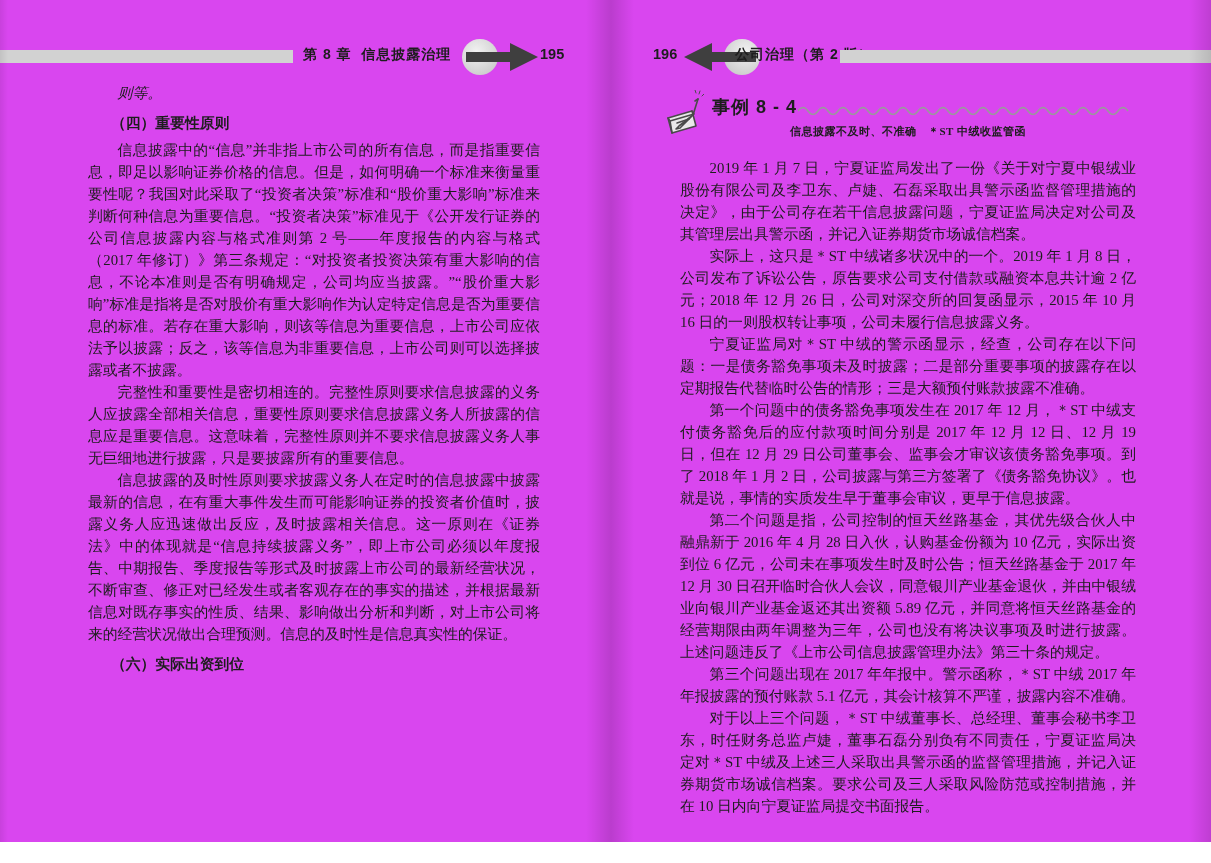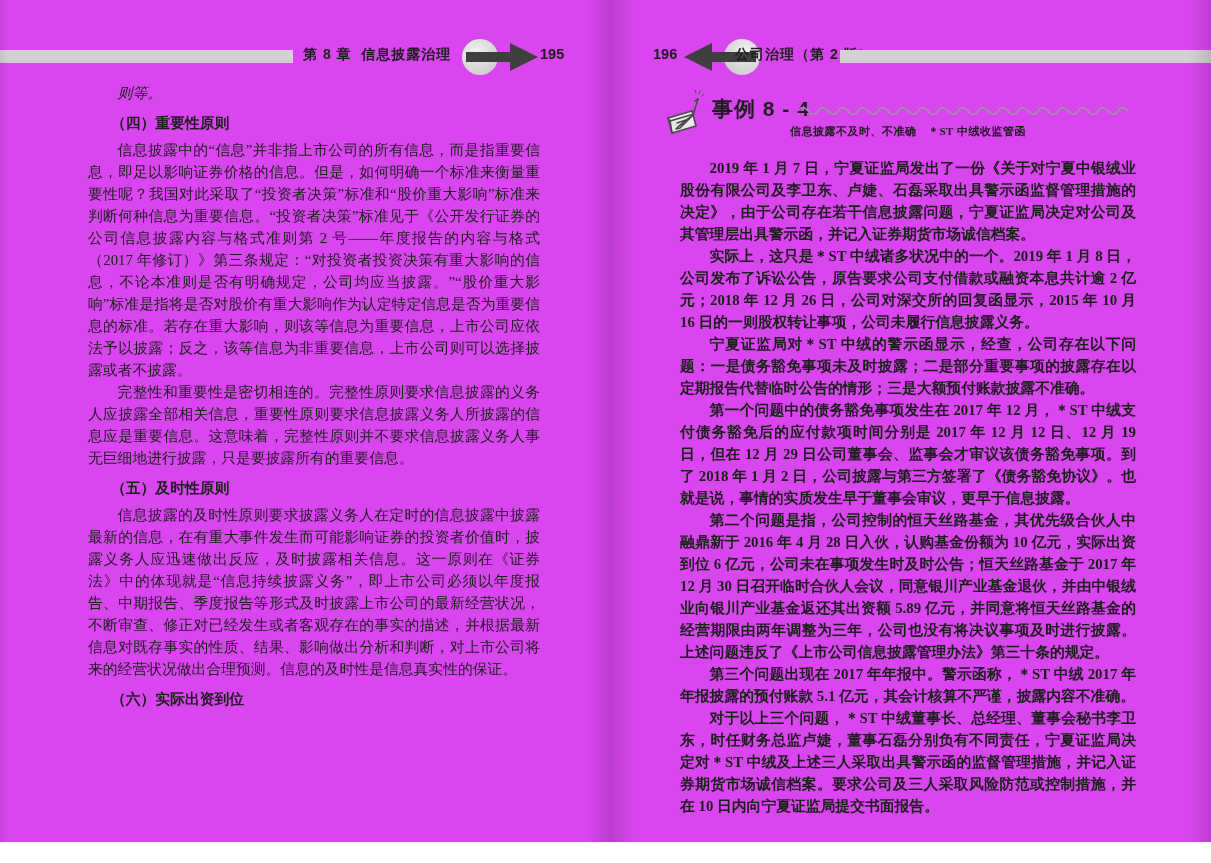--- a/index.html
+++ b/index.html
@@ -39,27 +39,27 @@
   .col-left{position:absolute;left:88px;top:82px;width:452px;
     font-size:14.8px;line-height:22px;text-align:justify;}
   .col-left p{margin:0;text-indent:2em;}
   .frag{margin:0;text-indent:0;font-style:italic;}
   h3.sec{font-family:"Liberation Sans","DejaVu Sans",sans-serif;font-size:14.8px;
     font-weight:bold;margin:8px 0 5px 0;padding-left:1.55em;line-height:22px;}
 
   
   .case-icon{position:absolute;left:662px;top:90px;}
   .case-label{position:absolute;left:712px;top:95px;font-family:"Liberation Sans","DejaVu Sans",sans-serif;
-    font-weight:bold;font-size:21px;letter-spacing:1px;}
+    font-weight:bold;font-size:18px;letter-spacing:1px;}
   .wave{position:absolute;left:798px;top:103px;}
   .case-title{position:absolute;left:680px;top:124px;width:456px;text-align:center;
     font-weight:bold;font-size:11px;letter-spacing:0.5px;}
   .col-right{position:absolute;left:680px;top:157px;width:456px;
     font-size:14.8px;line-height:22px;text-align:justify;}
-  .col-right p{margin:0;text-indent:2em;font-weight:bold;}
+  .col-right p{margin:0;text-indent:2em;}
 </style>
 </head>
 <body>
 
 <div class="spread">
 
   <div>
     <div class="hdr-bar left"></div>
     <div class="hdr-text hdr-chapter">
       <span>第 8 章</span>&nbsp;&nbsp;<span>信息披露治理</span>
@@ -74,21 +74,20 @@
       <circle cx="22" cy="21" r="18" fill="url(#g1)"></circle>
       <path d="M8 16 H52 V7 L80 21 L52 35 V26 H8 Z" fill="#3f3f3f"></path>
     </svg>
     <div class="pagenum pn-195">195</div>
 
     <div class="col-left">
       <p class="frag">则等。</p>
       <h3 class="sec">（四）重要性原则</h3>
       <p>信息披露中的“信息”并非指上市公司的所有信息，而是指重要信息，即足以影响证券价格的信息。但是，如何明确一个标准来衡量重要性呢？我国对此采取了“投资者决策”标准和“股价重大影响”标准来判断何种信息为重要信息。“投资者决策”标准见于《公开发行证券的公司信息披露内容与格式准则第 2 号——年度报告的内容与格式（2017 年修订）》第三条规定：“对投资者投资决策有重大影响的信息，不论本准则是否有明确规定，公司均应当披露。”“股价重大影响”标准是指将是否对股价有重大影响作为认定特定信息是否为重要信息的标准。若存在重大影响，则该等信息为重要信息，上市公司应依法予以披露；反之，该等信息为非重要信息，上市公司则可以选择披露或者不披露。</p>
       <p>完整性和重要性是密切相连的。完整性原则要求信息披露的义务人应披露全部相关信息，重要性原则要求信息披露义务人所披露的信息应是重要信息。这意味着，完整性原则并不要求信息披露义务人事无巨细地进行披露，只是要披露所有的重要信息。</p>
-      <h3 class="sec">（五）及时性原则</h3>
       <p>信息披露的及时性原则要求披露义务人在定时的信息披露中披露最新的信息，在有重大事件发生而可能影响证券的投资者价值时，披露义务人应迅速做出反应，及时披露相关信息。这一原则在《证券法》中的体现就是“信息持续披露义务”，即上市公司必须以年度报告、中期报告、季度报告等形式及时披露上市公司的最新经营状况，不断审查、修正对已经发生或者客观存在的事实的描述，并根据最新信息对既存事实的性质、结果、影响做出分析和判断，对上市公司将来的经营状况做出合理预测。信息的及时性是信息真实性的保证。</p>
       <h3 class="sec">（六）实际出资到位</h3>
     </div>
   </div>
 
   <div>
     <div class="pagenum pn-196">196</div>
     <svg class="badge back" width="84" height="42" viewBox="0 0 84 42">
       <defs>
         <radialGradient id="g2" cx="60%" cy="35%" r="75%">

